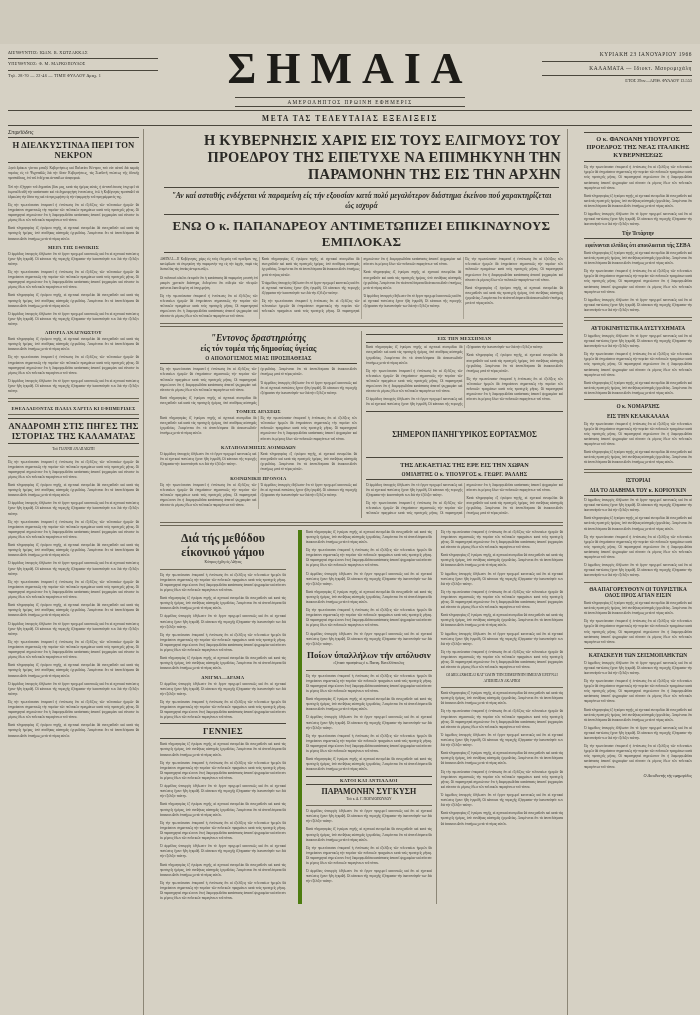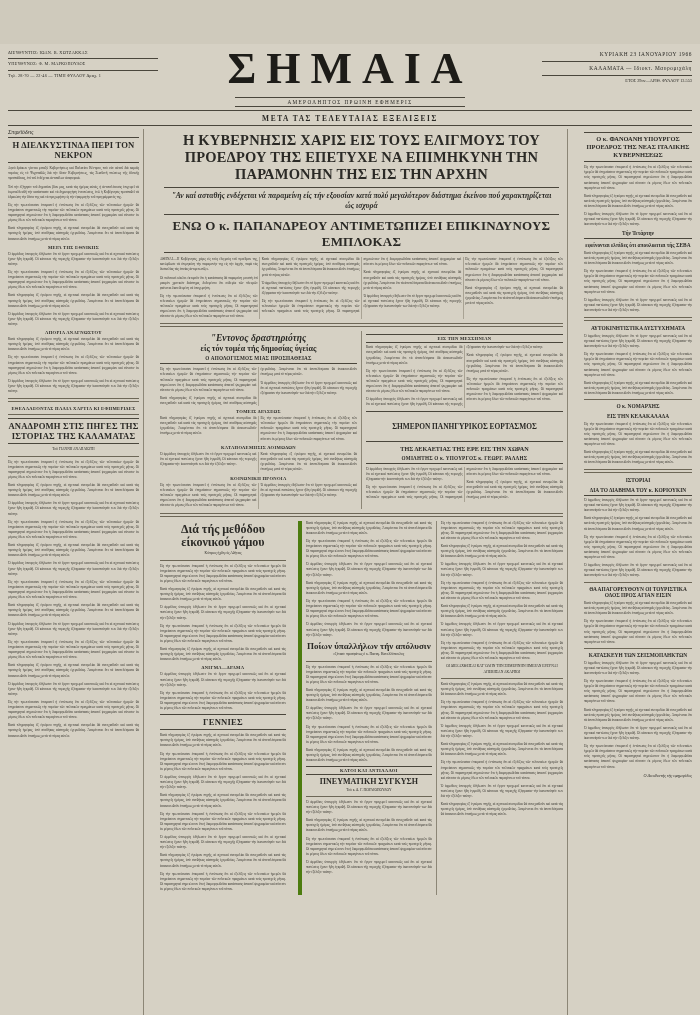--- a/index.html
+++ b/index.html
@@ -57,21 +57,21 @@
   .c2{width:408px;border-right:1px solid #8c8676;padding-right:4px;}
   .c3{width:118px;}
   
   .kicker{font-size:5.6px;font-style:italic;margin:0 0 2px 0;}
   .hl-1{
     font-size:8.6px;font-weight:bold;text-align:center;letter-spacing:.2px;
     border-top:1px solid #4a463c;border-bottom:1px solid #4a463c;
     padding:2px 0;margin:0 0 3px 0;
   }
   .lead-head{
-    font-size:14.5px;font-weight:bold;line-height:1.16;text-align:center;
+    font-size:14.5px;font-weight:bold;line-height:1.16;text-align:right;
     margin:3px 2px 4px 2px;letter-spacing:.2px;
   }
   .lead-sub{
     font-size:7.6px;font-style:italic;text-align:center;line-height:1.35;
     border-top:1px solid #4a463c;border-bottom:1px solid #4a463c;
     padding:3px 6px;margin:0 4px 3px 4px;font-weight:bold;
   }
   .lead-sub2{
     font-size:13px;font-weight:bold;text-align:center;letter-spacing:.2px;
     border-bottom:1px solid #4a463c;padding-bottom:2px;margin:0 4px 4px 4px;
@@ -94,21 +94,21 @@
   .feat-sub{
     font-size:8px;font-weight:bold;text-align:center;margin:0 0 2px 0;
   }
   .feat-sub2{
     font-size:5.2px;font-weight:bold;text-align:center;letter-spacing:.2px;
     border-bottom:1px solid #4a463c;padding-bottom:2px;margin-bottom:3px;
   }
   .hl-2{
     font-size:7.4px;font-weight:bold;text-align:center;line-height:1.25;
     border-top:1px solid #4a463c;border-bottom:1px solid #4a463c;
-    padding:10px 0;margin:3px 0;
+    padding:18px 0;margin:3px 0;
   }
   .hl-3{
     font-size:6.2px;font-weight:bold;text-align:center;line-height:1.25;
     margin:2px 0;
   }
   .hl-ital{
     font-size:9.5px;font-weight:bold;font-style:italic;text-align:center;
     margin:2px 0 1px 0;
   }
   .hl-big-c3{
@@ -323,21 +323,21 @@
           <div class="tiny-center">εξέτασε προσφάτως ό κ. Παναγ. Κανελλόπουλος</div>
           <div class="rule-f"></div>
           <div class="txt">
             <p>Εἰς τὴν πρωτεύουσαν ἐπικρατεῖ ἡ ἐντύπωσις ὅτι αἱ ἐξελίξεις τῶν τελευταίων ἡμερῶν θὰ ἐπηρεάσουν σημαντικῶς τὴν πορείαν τῶν πολιτικῶν πραγμάτων κατὰ τοὺς προσεχεῖς μῆνας. Οἱ παρατηρηταὶ σημειώνουν ὅτι ἡ διαμορφωθεῖσα κατάστασις ἀπαιτεῖ ψυχραιμίαν καὶ σύνεσιν ἐκ μέρους ὅλων τῶν πολιτικῶν παραγόντων τοῦ τόπου.</p>
             <p>Κατὰ πληροφορίας ἐξ ἐγκύρου πηγῆς, αἱ σχετικαὶ συνομιλίαι θὰ συνεχισθοῦν καὶ κατὰ τὰς προσεχεῖς ἡμέρας, ὑπὸ συνθήκας αὐστηρᾶς ἐχεμυθείας. Ἀναμένεται ὅτι τὰ ἀποτελέσματα θὰ ἀνακοινωθοῦν ἐπισήμως μετὰ τὸ πέρας αὐτῶν.</p>
             <p>Ὁ ἁρμόδιος ὑπουργὸς ἐδήλωσεν ὅτι τὸ ἔργον προχωρεῖ κανονικῶς καὶ ὅτι αἱ σχετικαὶ πιστώσεις ἔχουν ἤδη ἐγκριθῆ. Οἱ κάτοικοι τῆς περιοχῆς ἐξέφρασαν τὴν ἱκανοποίησίν των διὰ τὴν ἐξέλιξιν ταύτην.</p>
             <p>Εἰς τὴν πρωτεύουσαν ἐπικρατεῖ ἡ ἐντύπωσις ὅτι αἱ ἐξελίξεις τῶν τελευταίων ἡμερῶν θὰ ἐπηρεάσουν σημαντικῶς τὴν πορείαν τῶν πολιτικῶν πραγμάτων κατὰ τοὺς προσεχεῖς μῆνας. Οἱ παρατηρηταὶ σημειώνουν ὅτι ἡ διαμορφωθεῖσα κατάστασις ἀπαιτεῖ ψυχραιμίαν καὶ σύνεσιν ἐκ μέρους ὅλων τῶν πολιτικῶν παραγόντων τοῦ τόπου.</p>
             <p>Κατὰ πληροφορίας ἐξ ἐγκύρου πηγῆς, αἱ σχετικαὶ συνομιλίαι θὰ συνεχισθοῦν καὶ κατὰ τὰς προσεχεῖς ἡμέρας, ὑπὸ συνθήκας αὐστηρᾶς ἐχεμυθείας. Ἀναμένεται ὅτι τὰ ἀποτελέσματα θὰ ἀνακοινωθοῦν ἐπισήμως μετὰ τὸ πέρας αὐτῶν.</p>
           </div>
           <div class="subh box">ΚΑΤΟΙ ΚΑΙ ΑΝΤΙΛΑΛΟΙ</div>
-          <div class="feat-head" style="font-size:8px;">ΠΝΕΥΜΑΤΙΚΗ ΣΥΓΚΥΣΗ</div>
+          <div class="feat-head" style="font-size:8px;">ΠΑΡΑΜΟΝΗΝ ΣΥΓΚΥΣΗ</div>
           <div class="tiny-center">Τού κ. Δ. Γ. ΠΟΥΛΙΟΠΟΥΛΟΥ</div>
           <div class="rule-f"></div>
           <div class="txt">
             <p>Ὁ ἁρμόδιος ὑπουργὸς ἐδήλωσεν ὅτι τὸ ἔργον προχωρεῖ κανονικῶς καὶ ὅτι αἱ σχετικαὶ πιστώσεις ἔχουν ἤδη ἐγκριθῆ. Οἱ κάτοικοι τῆς περιοχῆς ἐξέφρασαν τὴν ἱκανοποίησίν των διὰ τὴν ἐξέλιξιν ταύτην.</p>
             <p>Κατὰ πληροφορίας ἐξ ἐγκύρου πηγῆς, αἱ σχετικαὶ συνομιλίαι θὰ συνεχισθοῦν καὶ κατὰ τὰς προσεχεῖς ἡμέρας, ὑπὸ συνθήκας αὐστηρᾶς ἐχεμυθείας. Ἀναμένεται ὅτι τὰ ἀποτελέσματα θὰ ἀνακοινωθοῦν ἐπισήμως μετὰ τὸ πέρας αὐτῶν.</p>
             <p>Εἰς τὴν πρωτεύουσαν ἐπικρατεῖ ἡ ἐντύπωσις ὅτι αἱ ἐξελίξεις τῶν τελευταίων ἡμερῶν θὰ ἐπηρεάσουν σημαντικῶς τὴν πορείαν τῶν πολιτικῶν πραγμάτων κατὰ τοὺς προσεχεῖς μῆνας. Οἱ παρατηρηταὶ σημειώνουν ὅτι ἡ διαμορφωθεῖσα κατάστασις ἀπαιτεῖ ψυχραιμίαν καὶ σύνεσιν ἐκ μέρους ὅλων τῶν πολιτικῶν παραγόντων τοῦ τόπου.</p>
             <p>Ὁ ἁρμόδιος ὑπουργὸς ἐδήλωσεν ὅτι τὸ ἔργον προχωρεῖ κανονικῶς καὶ ὅτι αἱ σχετικαὶ πιστώσεις ἔχουν ἤδη ἐγκριθῆ. Οἱ κάτοικοι τῆς περιοχῆς ἐξέφρασαν τὴν ἱκανοποίησίν των διὰ τὴν ἐξέλιξιν ταύτην.</p>
           </div>
         </div>
 

